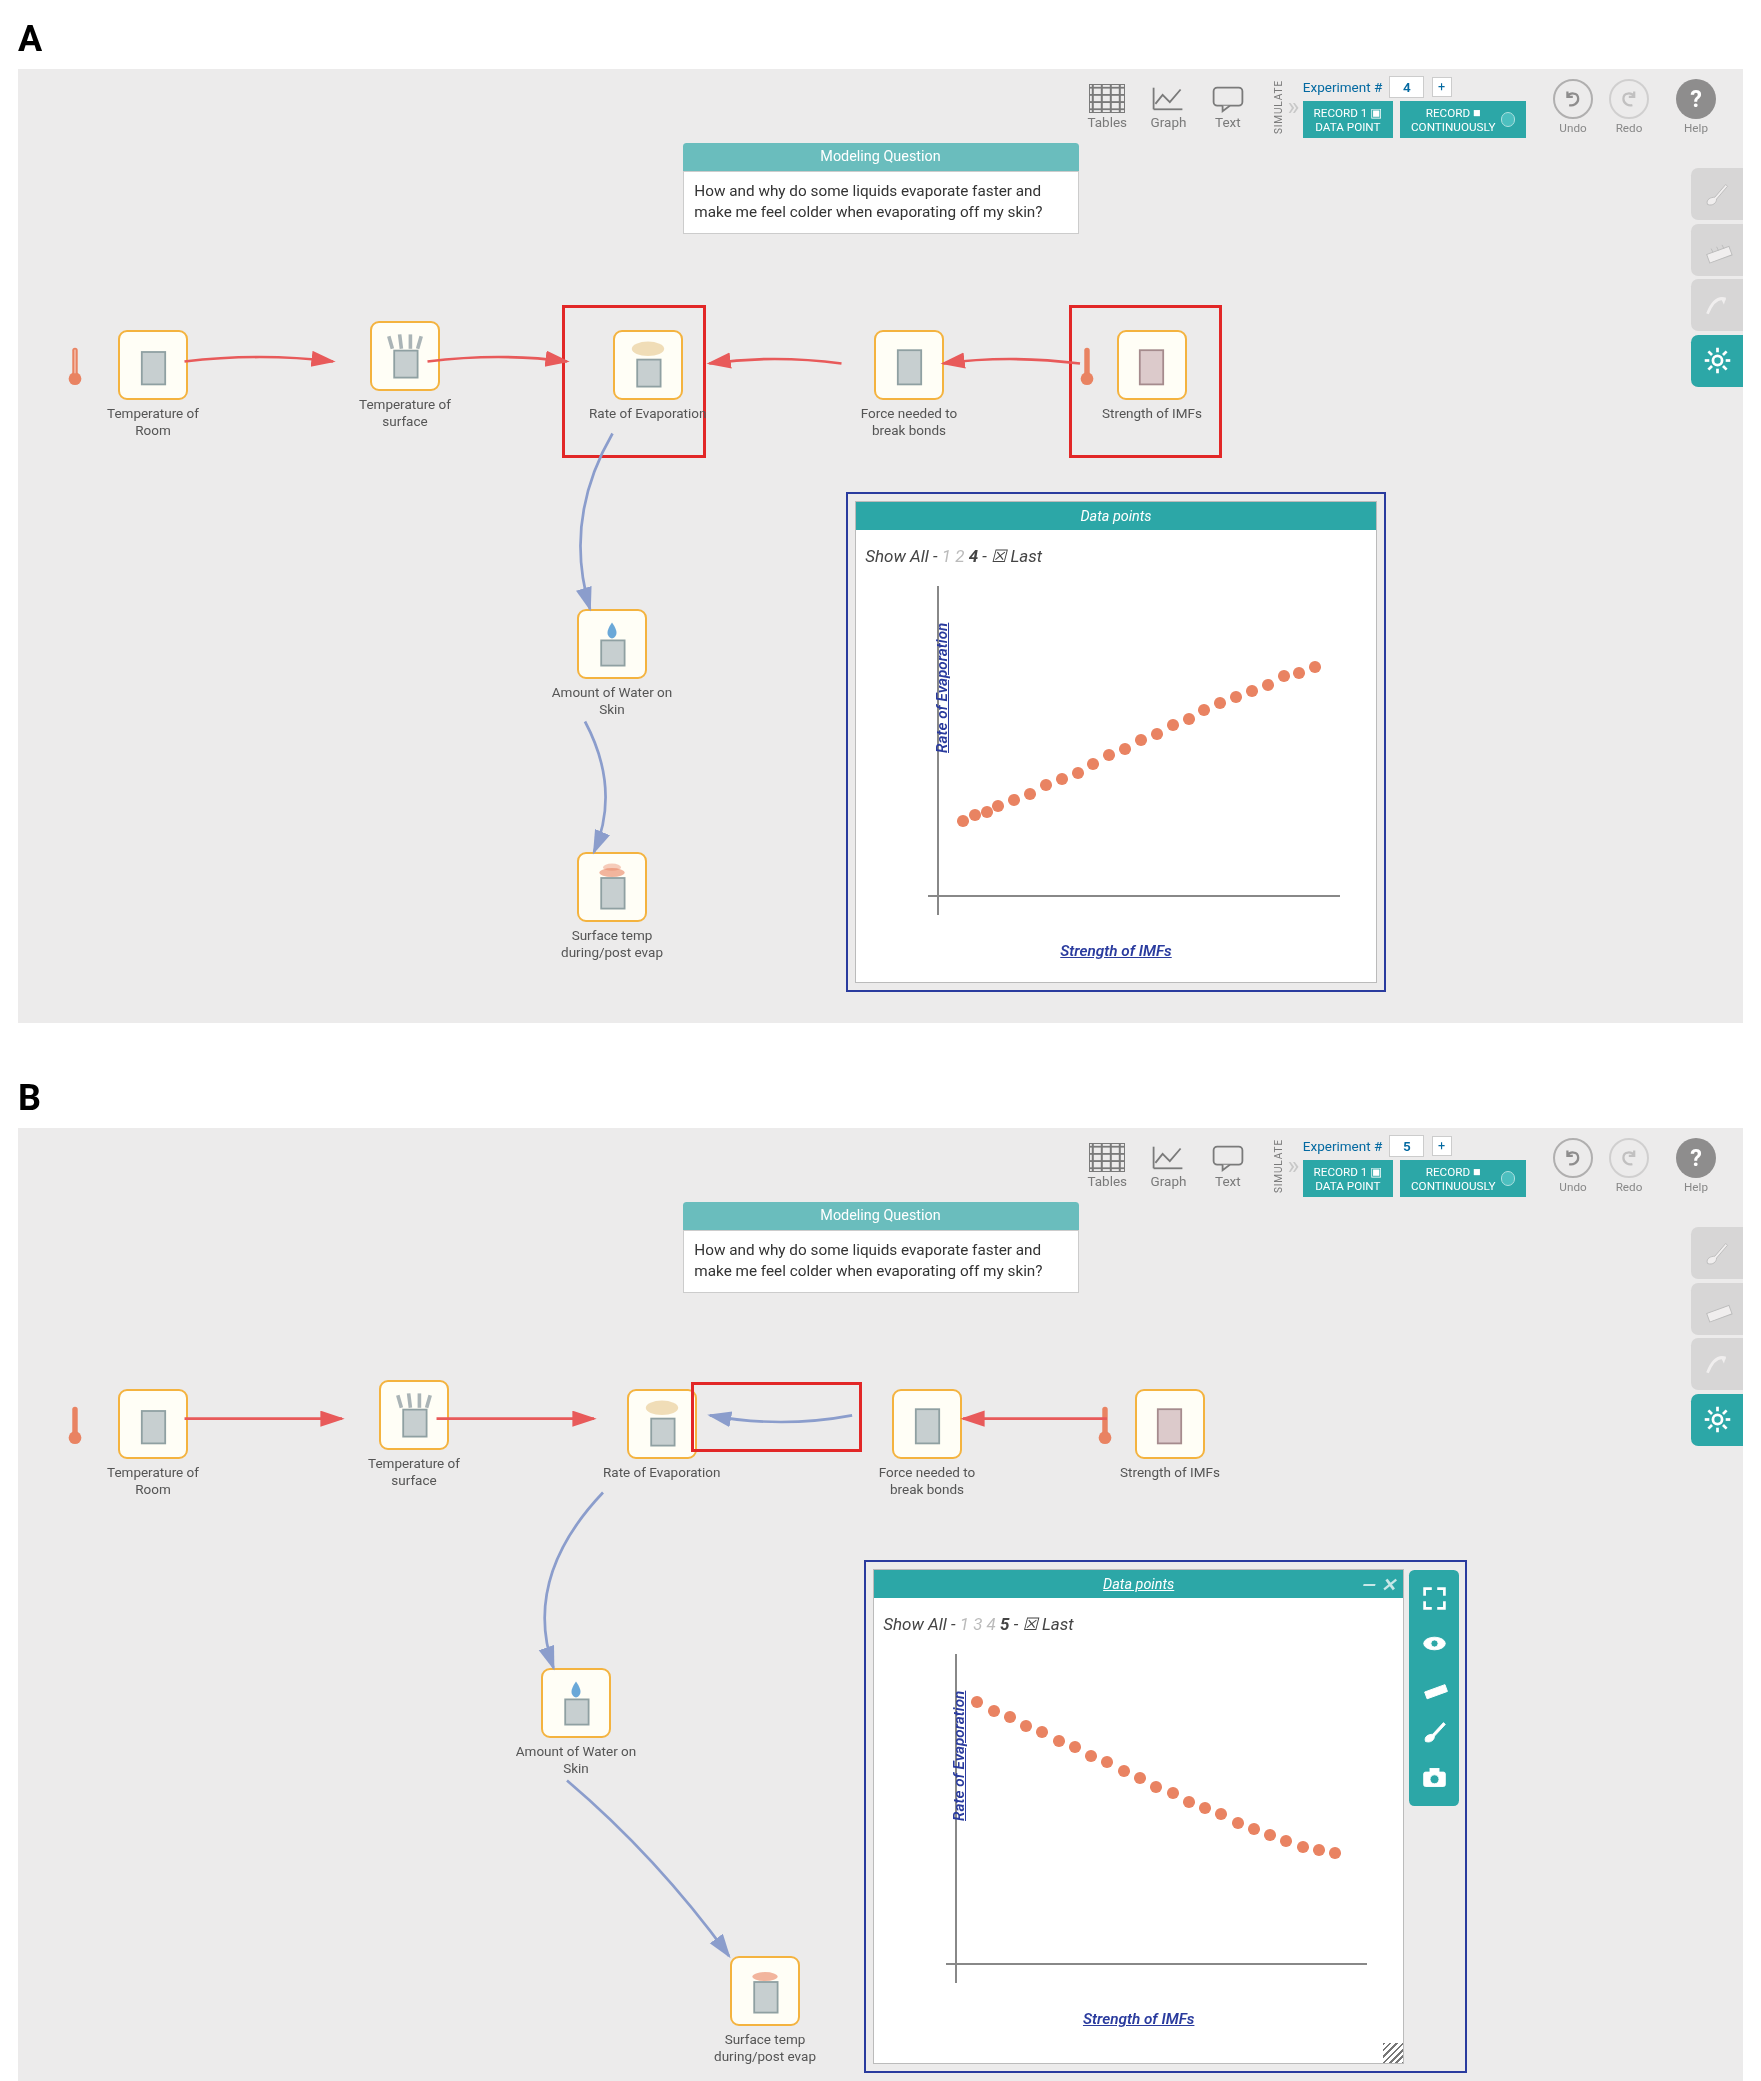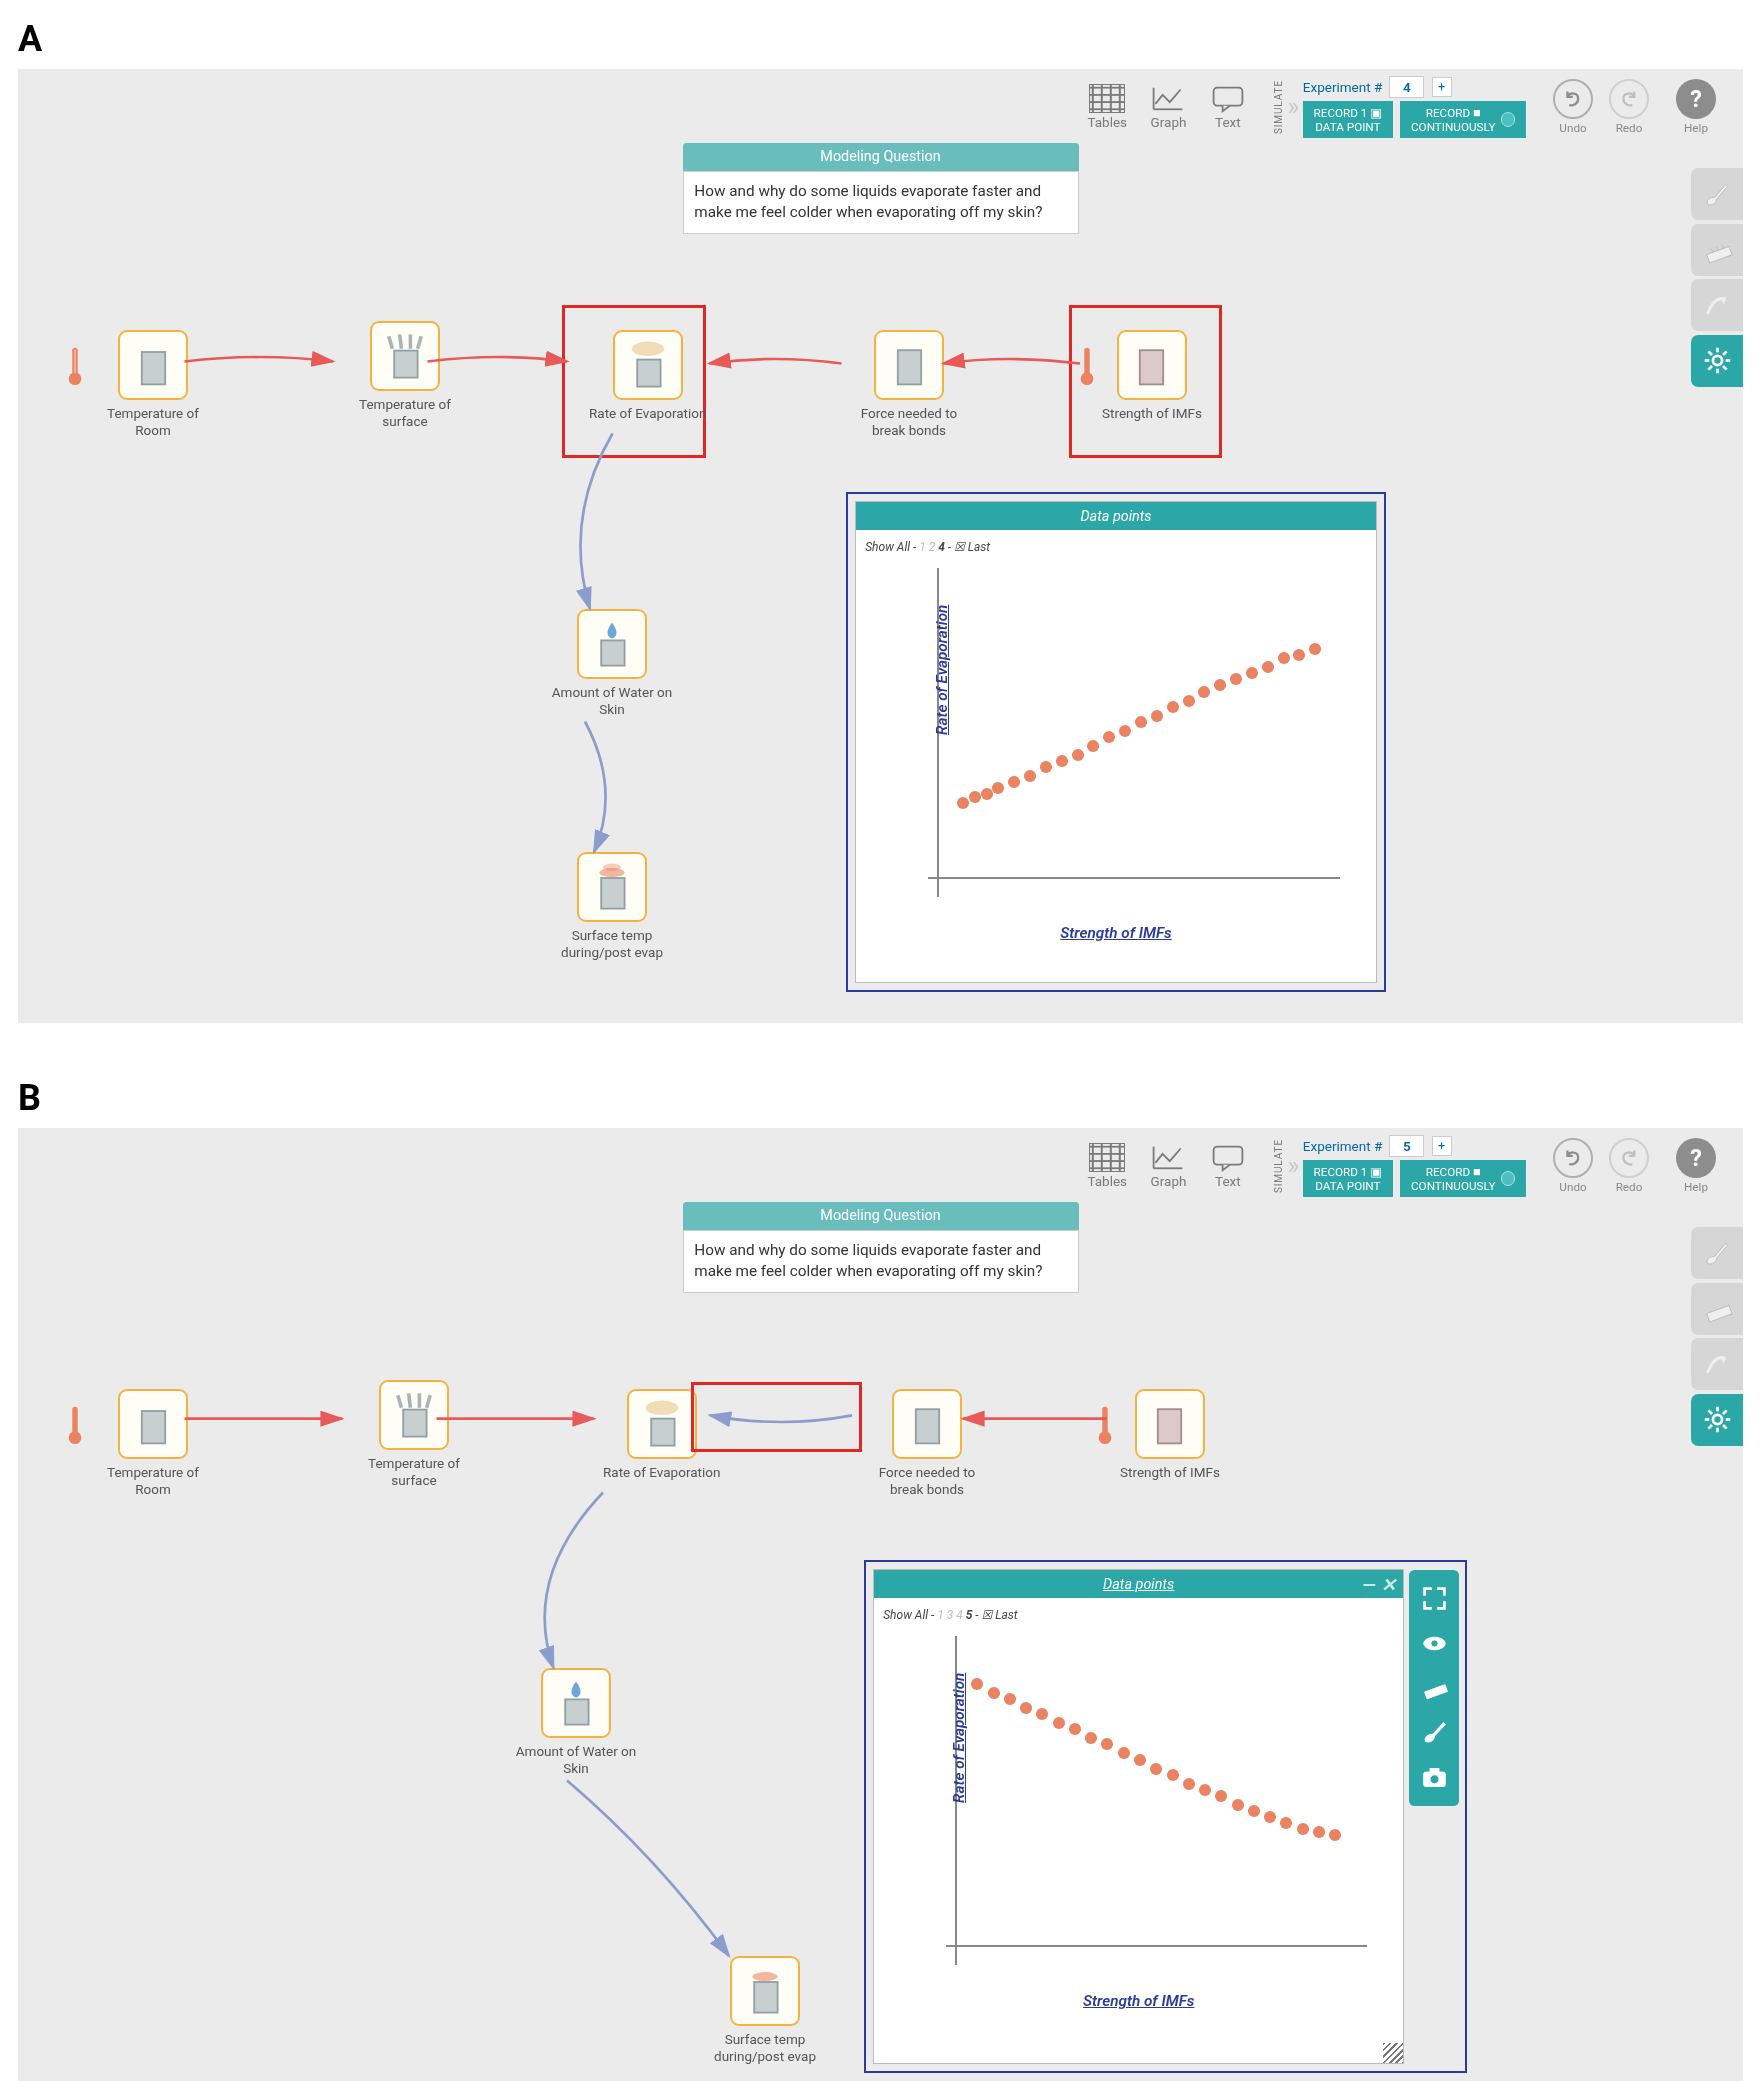--- a/index.html
+++ b/index.html
@@ -153,21 +153,21 @@
     position: absolute;
     border: 2.7px solid #2a3b9e;
     padding: 7.2px;
     font-style: italic;
   }
   .chart-box { background: #fff; border: 0.9px solid #bbb; position: relative; }
   .chart-header {
     background: #2ca7a7; color: #fff; text-align: center;
     padding: 5.4px; font-size: 14.4px;
   }
-  .chart-filter { padding: 10px 9px; font-size: 12px; color: #444; }
+  .chart-filter { padding: 16px 9px; font-size: 17px; color: #444; }
   .chart-filter .dim { color: #bbb; }
   .chart-area { position: relative; height: 342px; margin: 0 18px 9px 45px; }
   .chart-yaxis {
     position: absolute; left: 41px; top: 50%;
     transform: translateY(-50%) rotate(-90deg);
     transform-origin: left center;
     color: #2a3b9e; font-weight: 600; font-size: 15.3px;
     text-decoration: underline;
   }
   .chart-area-b .chart-yaxis { left: 40px; }

